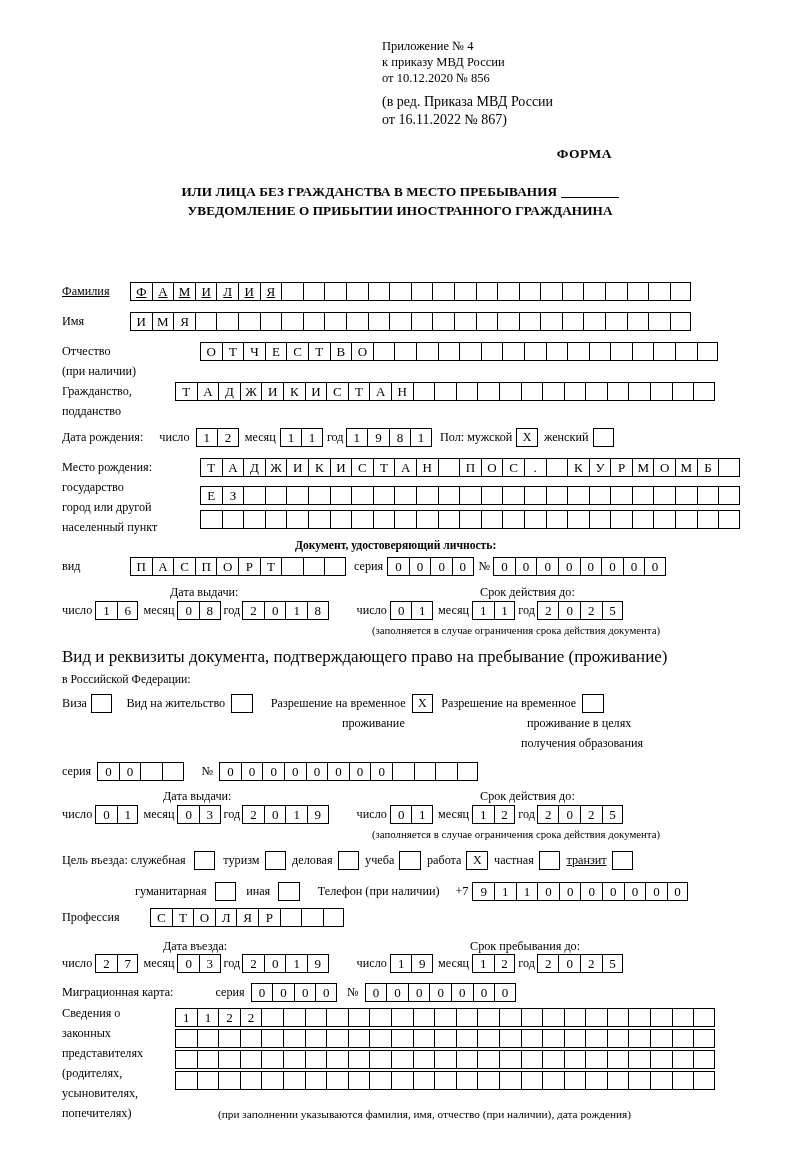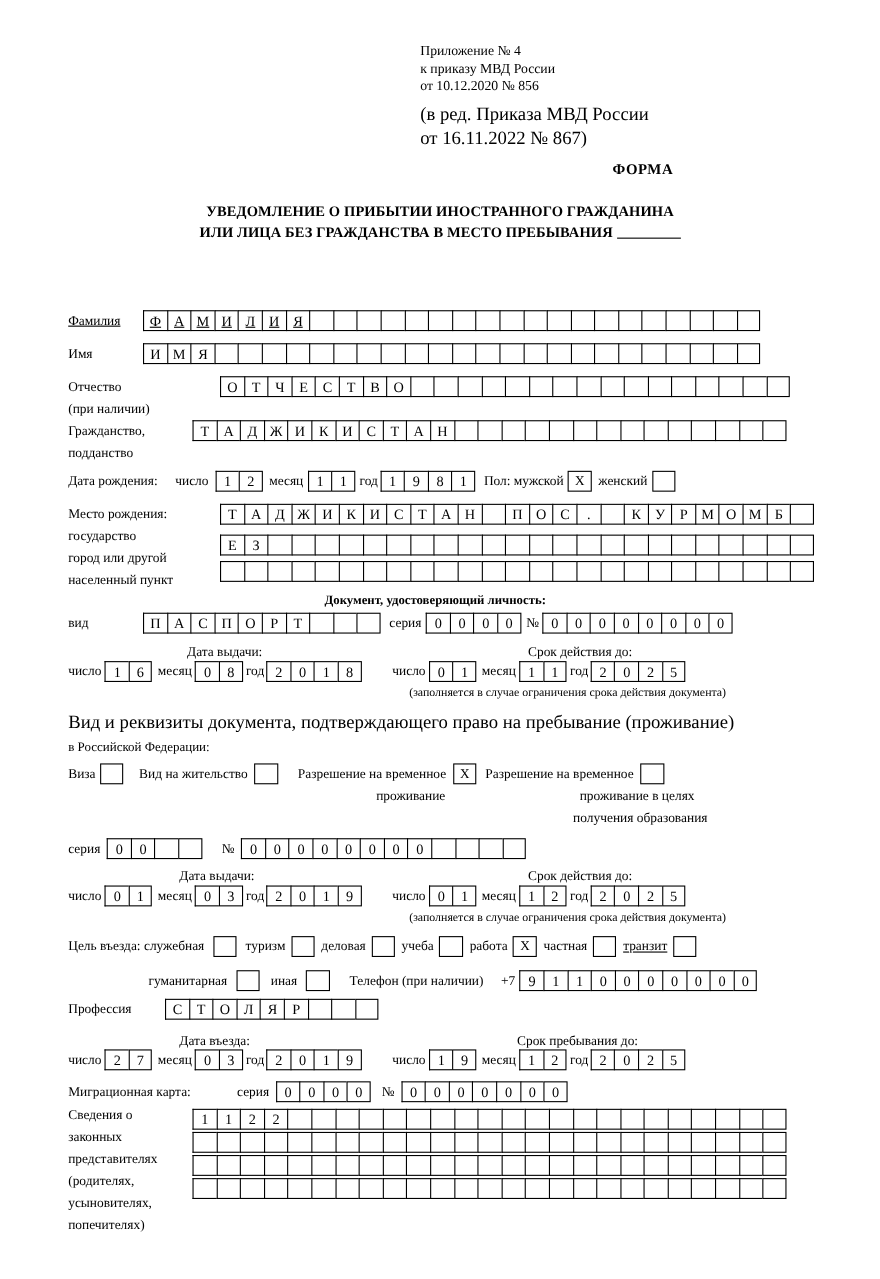--- a/index.html
+++ b/index.html
@@ -8,21 +8,21 @@
     font-family:"Liberation Serif", serif;
     color:#000;
     position:relative;
     font-size:12px;
   }
   .page{position:relative;width:664px;height:1163px;box-sizing:border-box;}
   .hdr{
     position:absolute;top:38px;right:52px;width:230px;
     font-size:12.5px;line-height:1.28;
   }
-  .hdr .small{font-size:17px;}
+  .hdr .small{font-size:14px;}
   .hdr .gap{height:7px;}
   .forma{
     position:absolute;top:146px;right:52px;
     font-weight:bold;font-size:13.5px;letter-spacing:.5px;
   }
   .title{
     position:absolute;top:183px;left:0;width:800px;
     text-align:center;font-weight:bold;font-size:13.2px;line-height:1.42;
     letter-spacing:.1px;
   }
@@ -64,22 +64,22 @@
     <div>к приказу МВД России</div>
     <div>от 10.12.2020 № 856</div>
     <div class="gap"></div>
     <div class="small">(в ред. Приказа МВД России</div>
     <div class="small">от 16.11.2022 № 867)</div>
   </div>
 
   <div class="forma">ФОРМА</div>
 
   <div class="title">
+    <div><span>ИЛИ ЛИЦА БЕЗ ГРАЖДАНСТВА В МЕСТО ПРЕБЫВАНИЯ</span> <span class="ul"></span></div>
     <div>УВЕДОМЛЕНИЕ О ПРИБЫТИИ ИНОСТРАННОГО ГРАЖДАНИНА</div>
-    <div><span>ИЛИ ЛИЦА БЕЗ ГРАЖДАНСТВА В МЕСТО ПРЕБЫВАНИЯ</span> <span class="ul"></span></div>
   </div>
 
 
   <div class="row" style="top:282px;left:62px;text-decoration:underline;">
     <div class="lbl" style="width:68px;">Фамилия</div>
     <div class="cells" id="surname-cells">
         <div class="cell">Ф</div>
         <div class="cell">А</div>
         <div class="cell">М</div>
         <div class="cell">И</div>
@@ -715,14 +715,15 @@
         <div class="cell"></div>
         <div class="cell"></div>
         <div class="cell"></div>
         <div class="cell"></div>
         <div class="cell"></div>
         <div class="cell"></div>
         <div class="cell"></div>
       </div>
     </div>
 
+  <div class="lbl" style="position:absolute;top:1108px;left:218px;font-size:11.3px;">(при заполнении указываются фамилия, имя, отчество (при наличии), дата рождения)</div>
 
 </div>
 
 </body></html>

